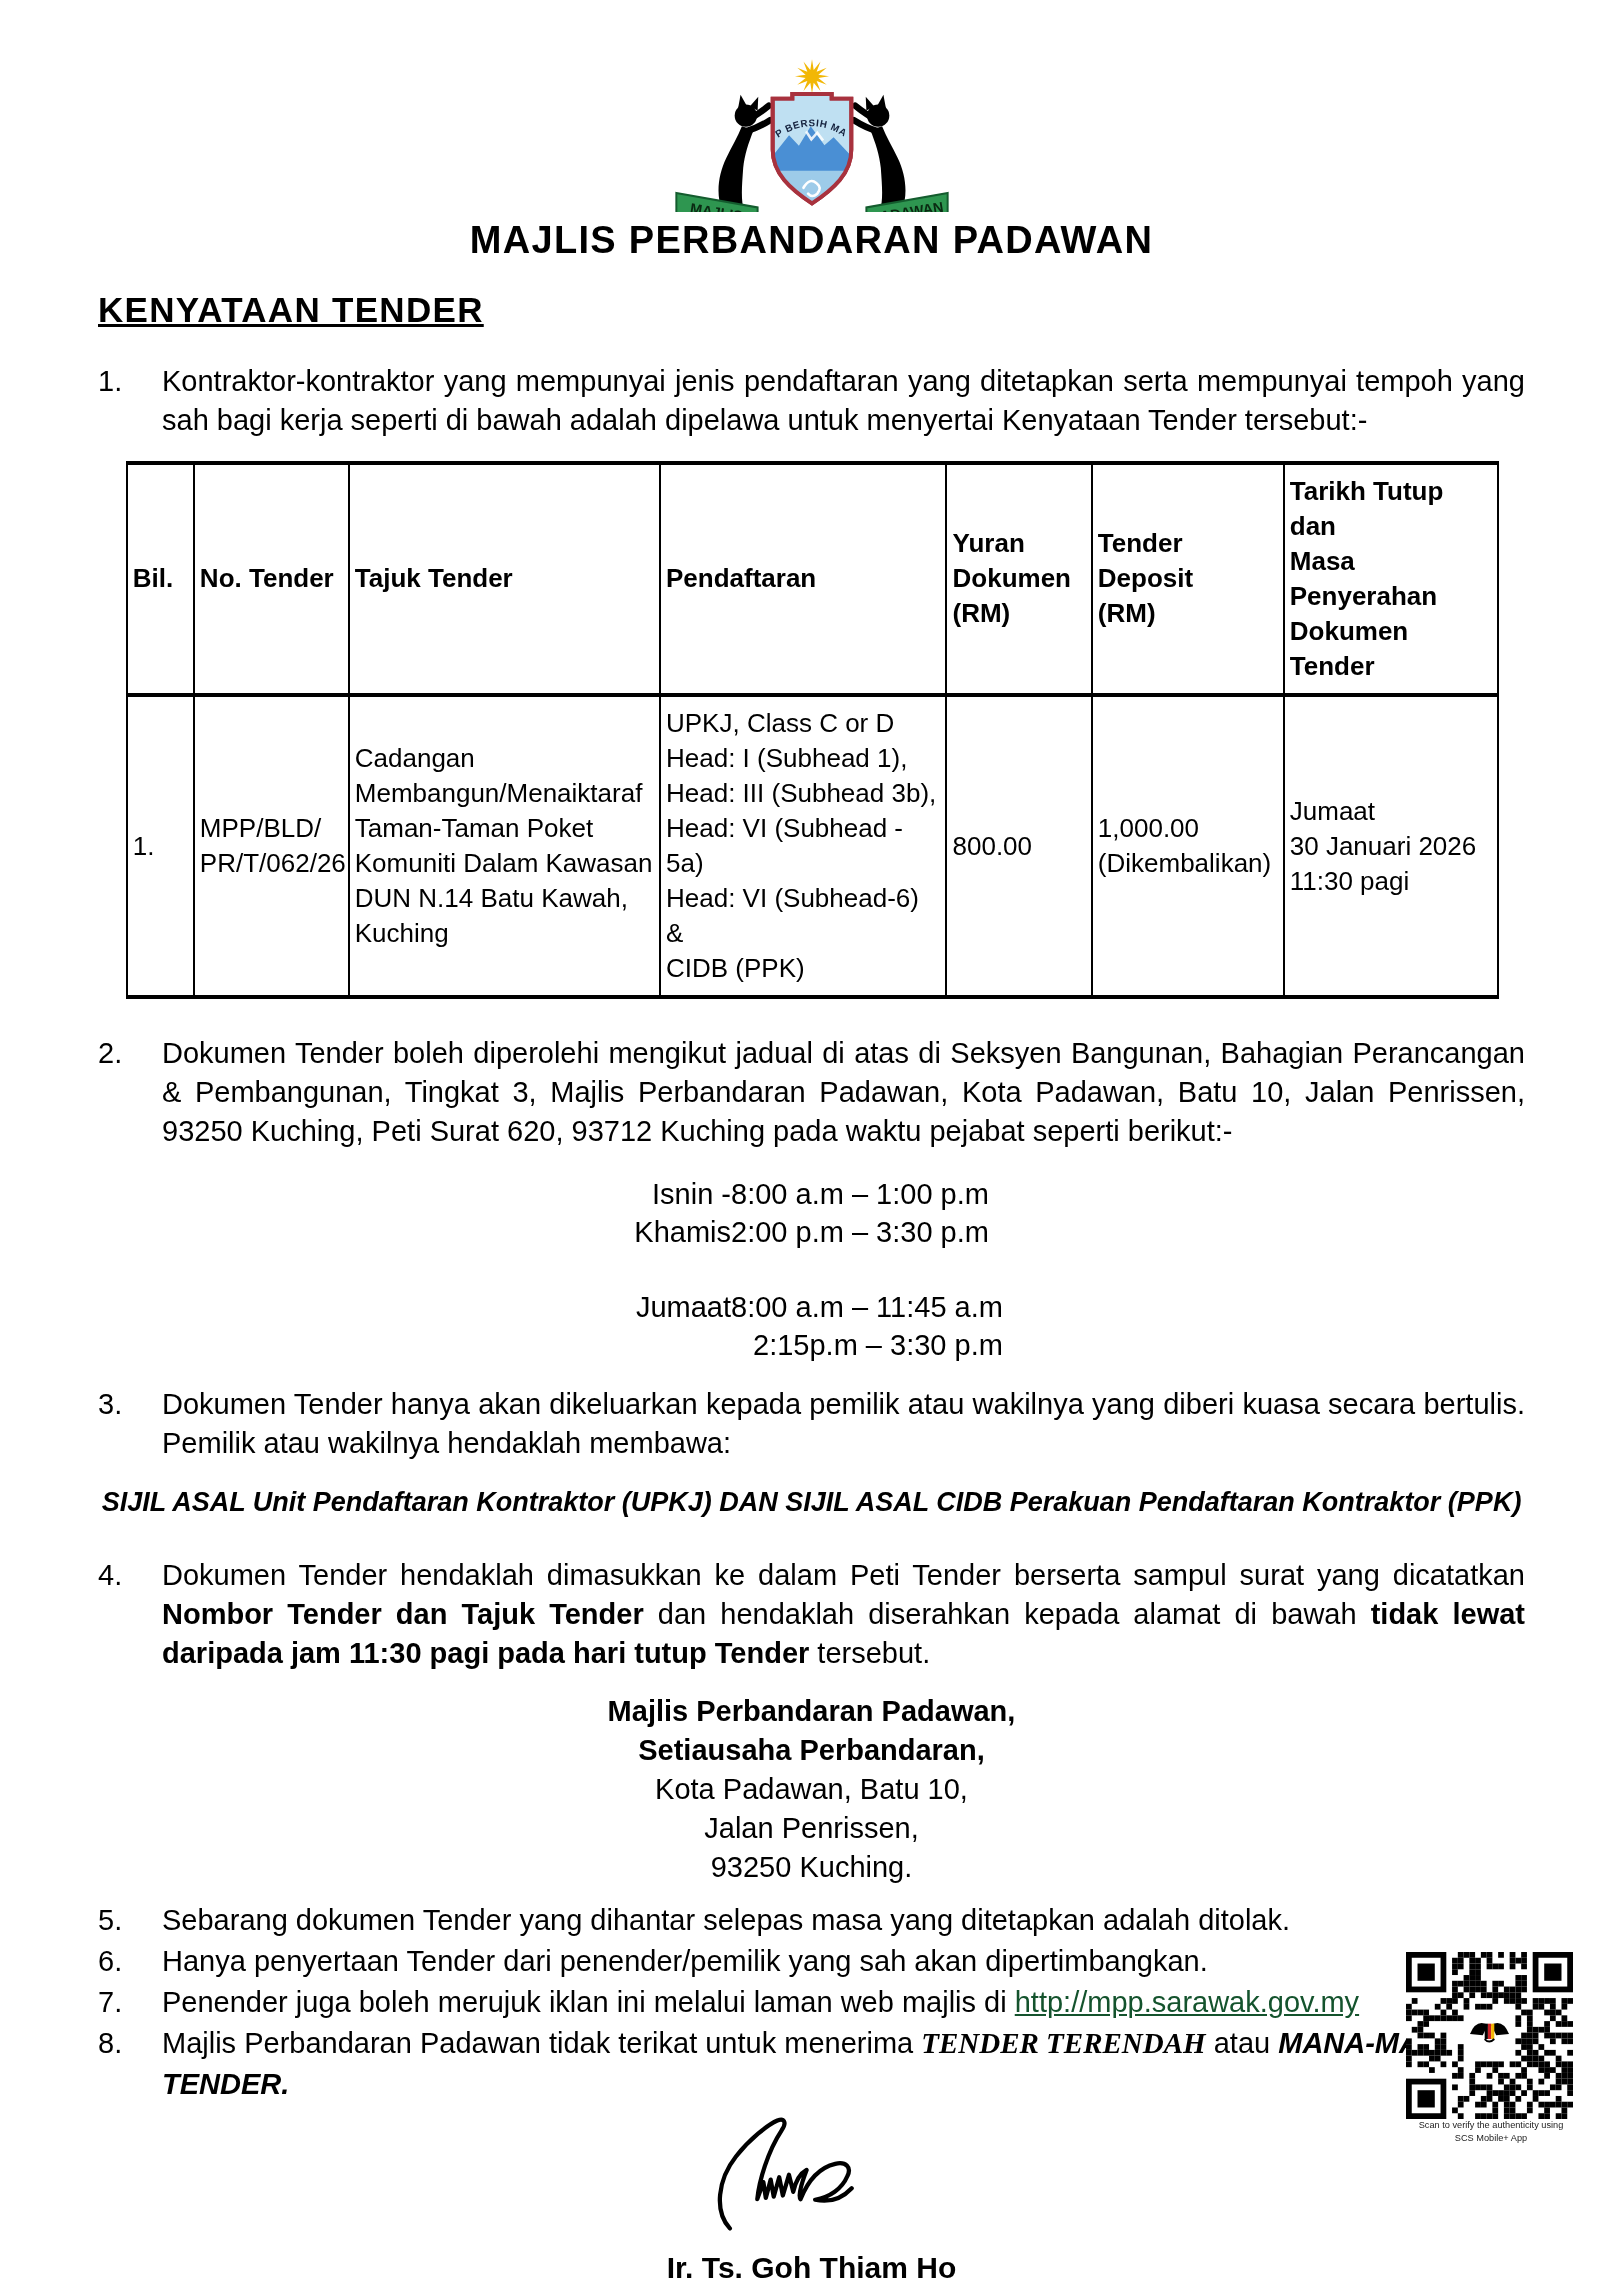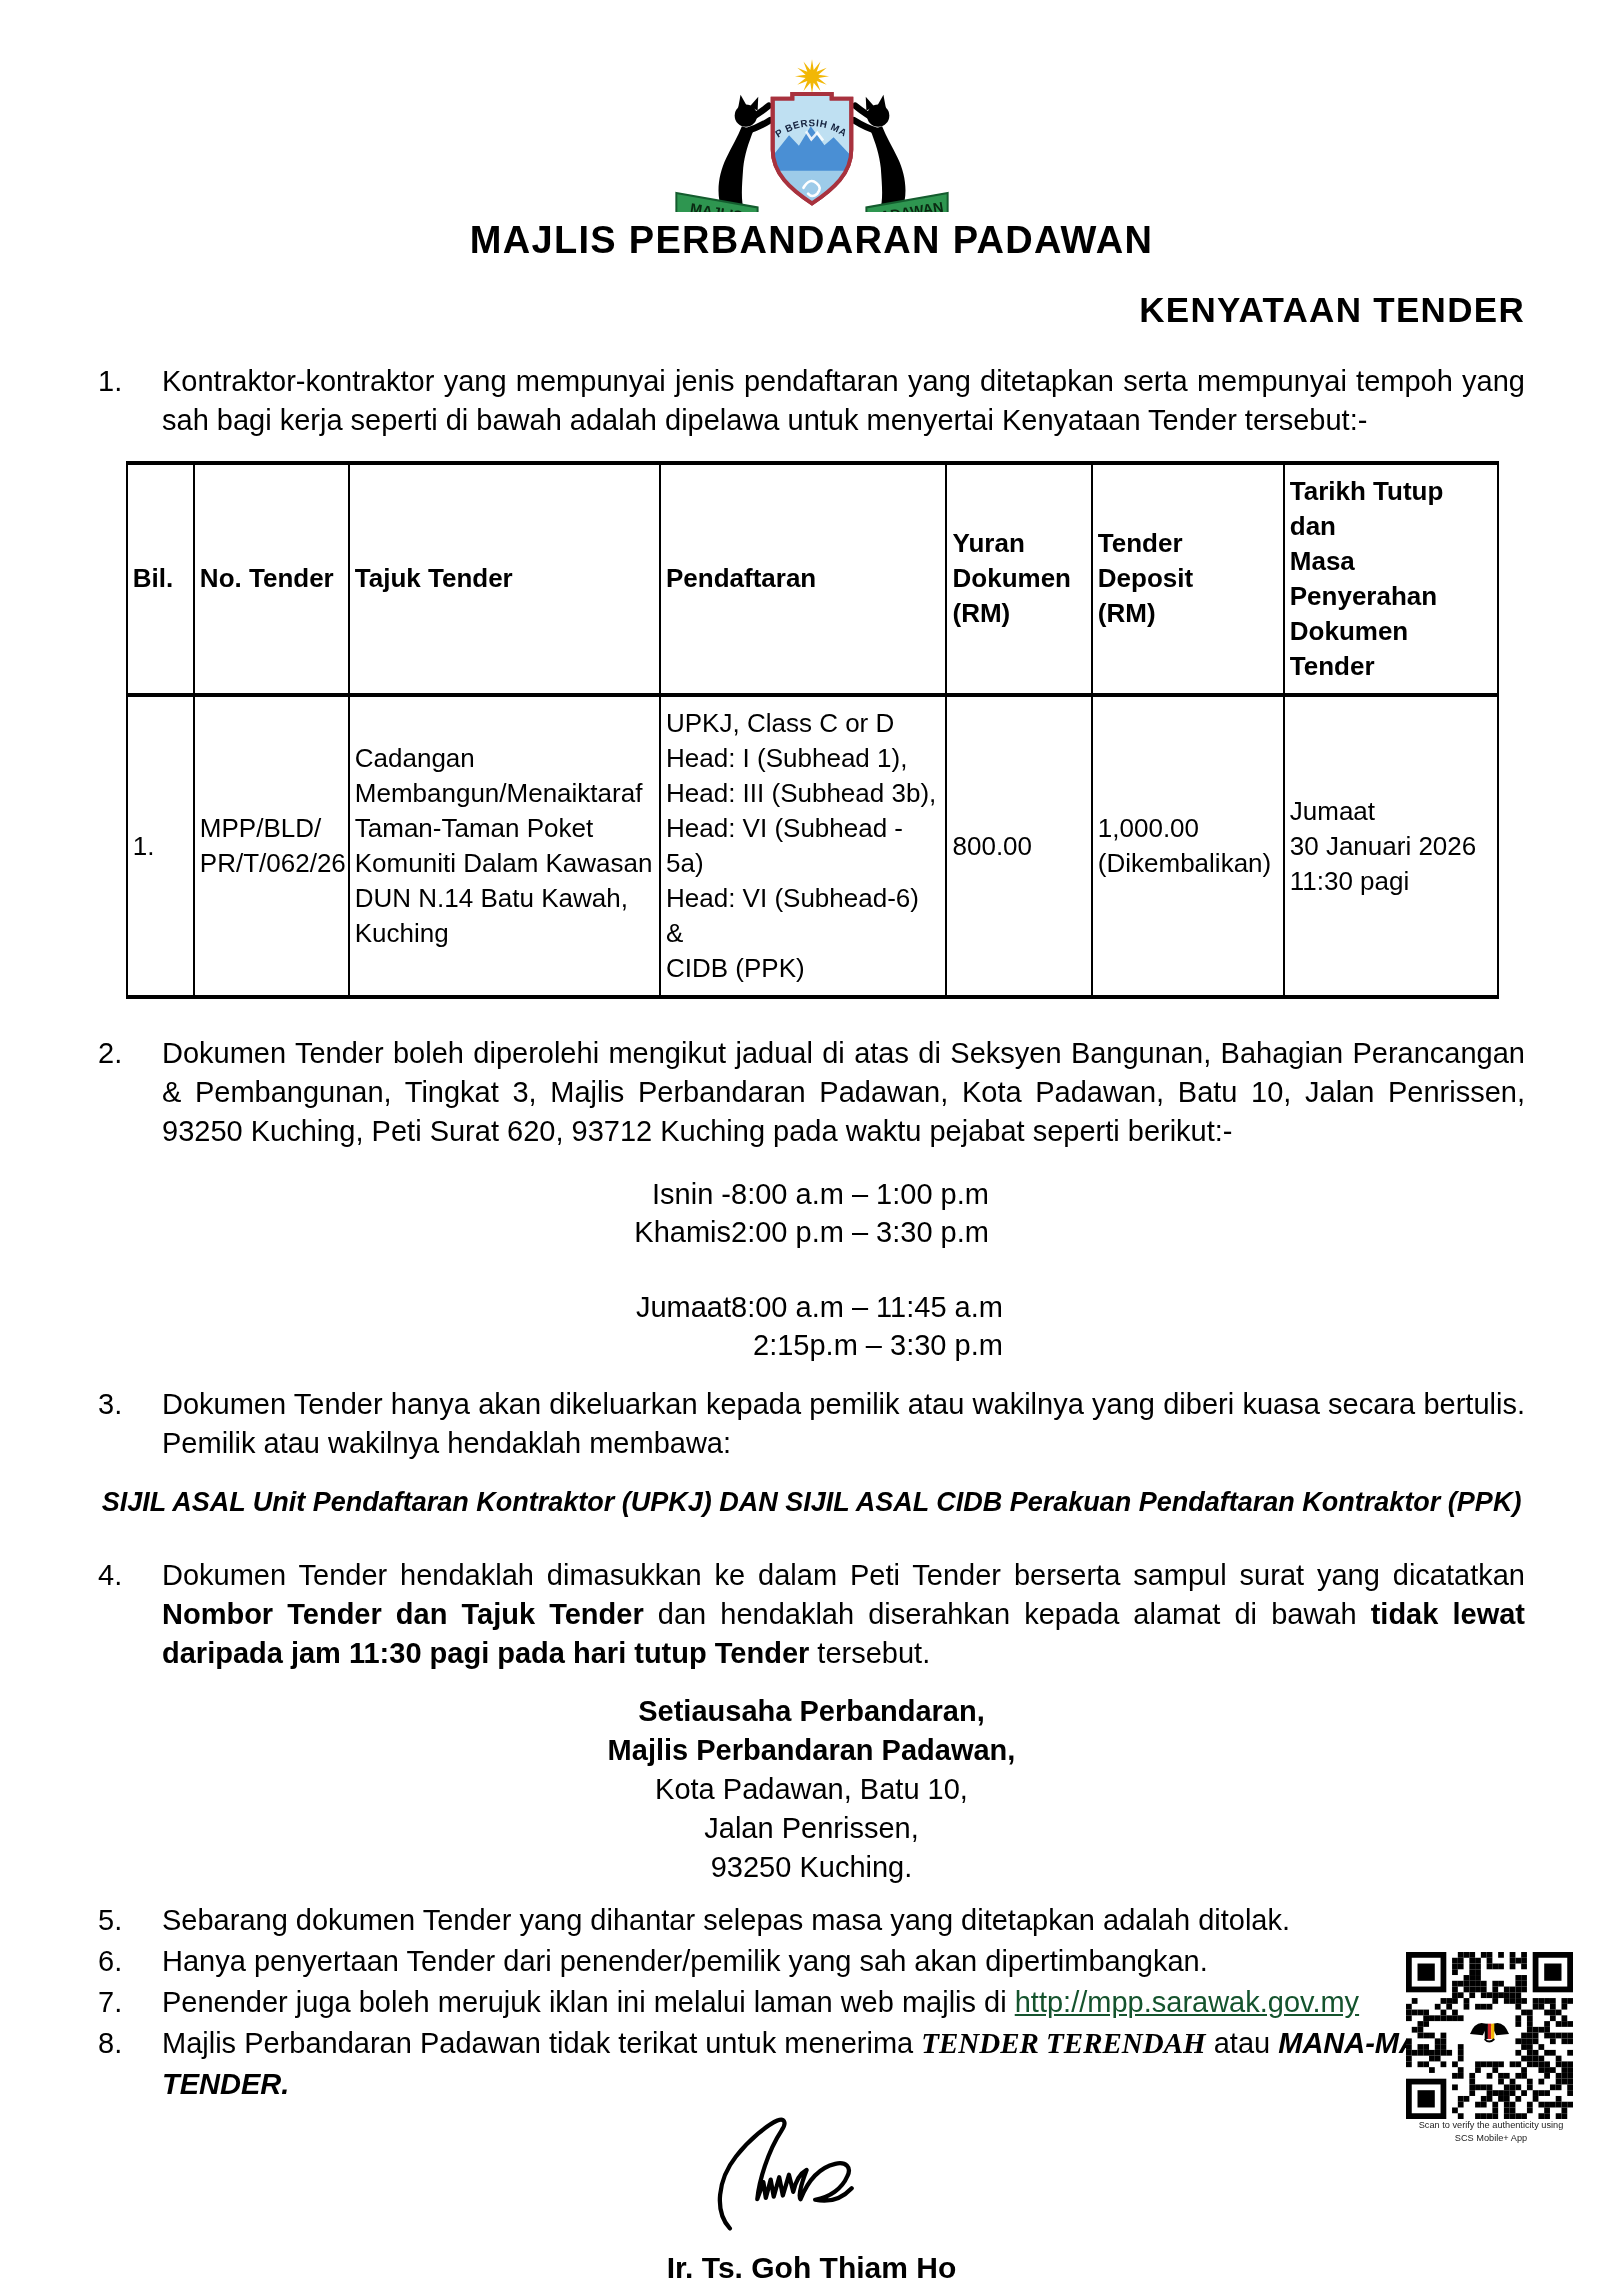--- a/index.html
+++ b/index.html
@@ -3,21 +3,21 @@
 <meta charset="utf-8">
 <style>
   html,body{margin:0;padding:0;background:#888;}
   .page{
     width:1623px;height:2295px;background:#ffffff;position:relative;
     font-family:"Liberation Sans",sans-serif;color:#000;
     box-sizing:border-box;padding:58px 98px 0 98px;overflow:hidden;
   }
   .crest{display:block;margin:0 auto;width:308px;height:154px;}
   .org-title{text-align:center;font-size:38px;font-weight:700;letter-spacing:1.3px;margin-top:6.5px;line-height:42px;}
-  .doc-title{text-align:right;font-size:35px;font-weight:700;letter-spacing:1.3px;margin-top:29px;line-height:39px;}
+  .doc-title{text-align:left;font-size:35px;font-weight:700;letter-spacing:1.3px;margin-top:29px;line-height:39px;text-decoration:underline;}
 
   .clause{display:flex;font-size:29px;line-height:39px;}
   .clause .num{flex:none;width:64px;}
   .clause .txt{flex:1;text-align:justify;}
   .clause .txt.left{text-align:left;}
 
   #clause1{margin-top:33px;}
   table.tender{border-collapse:collapse;margin-top:21px;margin-left:27.5px;width:1373px;table-layout:fixed;}
   table.tender th,table.tender td{
     border-left:2px solid #000;border-right:2px solid #000;
@@ -204,22 +204,22 @@
   </div>
 
   <div class="sijil">SIJIL ASAL Unit Pendaftaran Kontraktor (UPKJ) DAN SIJIL ASAL CIDB Perakuan Pendaftaran Kontraktor (PPK)</div>
 
   <div class="clause" id="clause4">
     <span class="num">4.</span>
     <div class="txt"><span>Dokumen Tender hendaklah dimasukkan ke dalam Peti Tender berserta sampul surat yang dicatatkan </span><span style="font-weight: 700;">Nombor Tender dan Tajuk Tender</span><span> dan hendaklah diserahkan kepada alamat di bawah </span><span style="font-weight: 700;">tidak lewat daripada jam 11:30 pagi pada hari tutup Tender</span><span> tersebut.</span></div>
   </div>
 
   <div class="address">
+    <div class="b">Majlis Perbandaran Padawan,</div>
     <div class="b">Setiausaha Perbandaran,</div>
-    <div class="b">Majlis Perbandaran Padawan,</div>
     <div>Kota Padawan, Batu 10,</div>
     <div>Jalan Penrissen,</div>
     <div>93250 Kuching.</div>
   </div>
 
   <div class="closing">
     <div class="clause">
       <span class="num">5.</span>
       <div class="txt left">Sebarang dokumen Tender yang dihantar selepas masa yang ditetapkan adalah ditolak.</div>
     </div>

